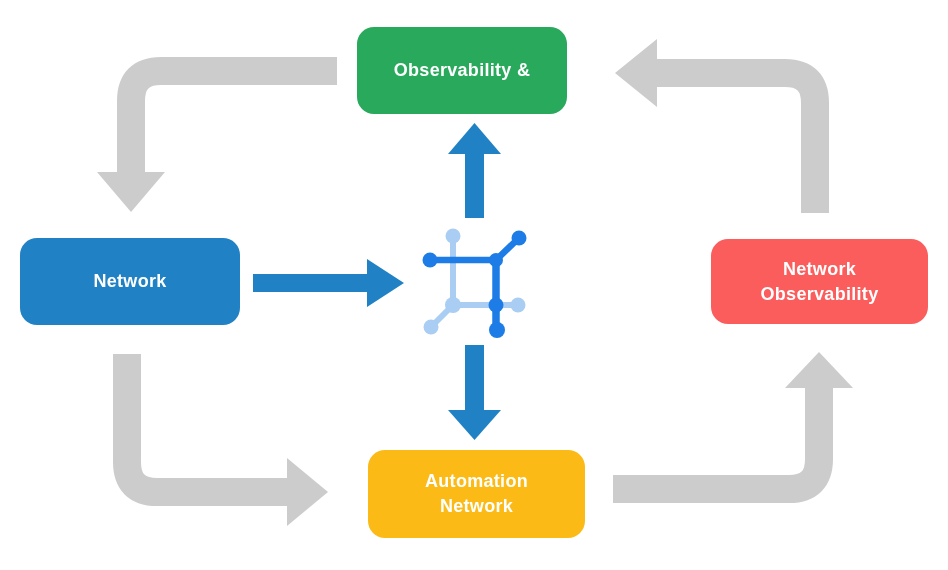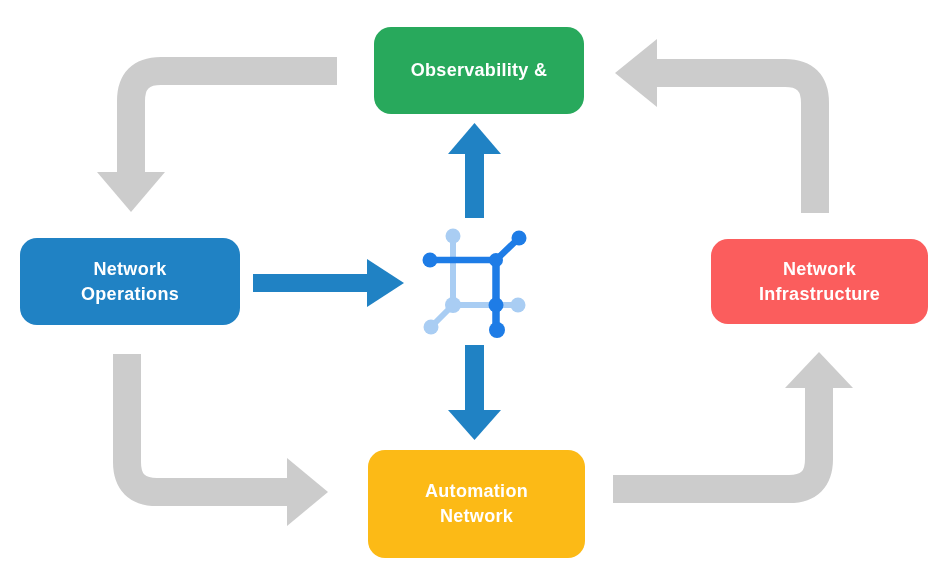--- a/index.html
+++ b/index.html
@@ -29,24 +29,24 @@
     flex-direction: column;
     align-items: center;
     justify-content: center;
     text-align: center;
     color: #ffffff;
     font-size: 18px;
     font-weight: 700;
     letter-spacing: 0.3px;
     line-height: 25px;
   }
-  .box-observability { left: 374px; top: 27px;  width: 210px; height: 87px; }
+  .box-observability { left: 357px; top: 27px;  width: 210px; height: 87px; }
   .box-operations    { left: 20px;  top: 238px; width: 220px; height: 87px; }
   .box-infrastructure{ left: 711px; top: 239px; width: 217px; height: 85px; }
-  .box-automation    { left: 368px; top: 450px; width: 217px; height: 108px; }
+  .box-automation    { left: 368px; top: 450px; width: 217px; height: 88px; }
 </style>
 </head>
 <body>
 
 <div class="stage">
 
   <svg class="layer" viewBox="0 0 948 570" xmlns="http://www.w3.org/2000/svg">
 
     <g>
       <path d="M337,71 L161,71 Q131,71 131,101 L131,173" fill="none" stroke-width="28" stroke="#cccccc"></path>
@@ -107,26 +107,25 @@
       </g>
     </g>
   </svg>
 
   <div class="box box-observability" style="background-color: rgb(40, 169, 92);">
     <span>Observability &amp;</span>
   </div>
 
   <div class="box box-operations" style="background-color: rgb(32, 130, 196);">
     <span>Network</span>
-    <span>Operations</span>
   </div>
 
   <div class="box box-infrastructure" style="background-color: rgb(251, 93, 93);">
     <span>Network</span>
-    <span>Infrastructure</span>
+    <span>Observability</span>
   </div>
 
   <div class="box box-automation" style="background-color: rgb(252, 186, 22);">
     <span>Automation</span>
     <span>Network</span>
   </div>
 
 </div>
 
 </body></html>

